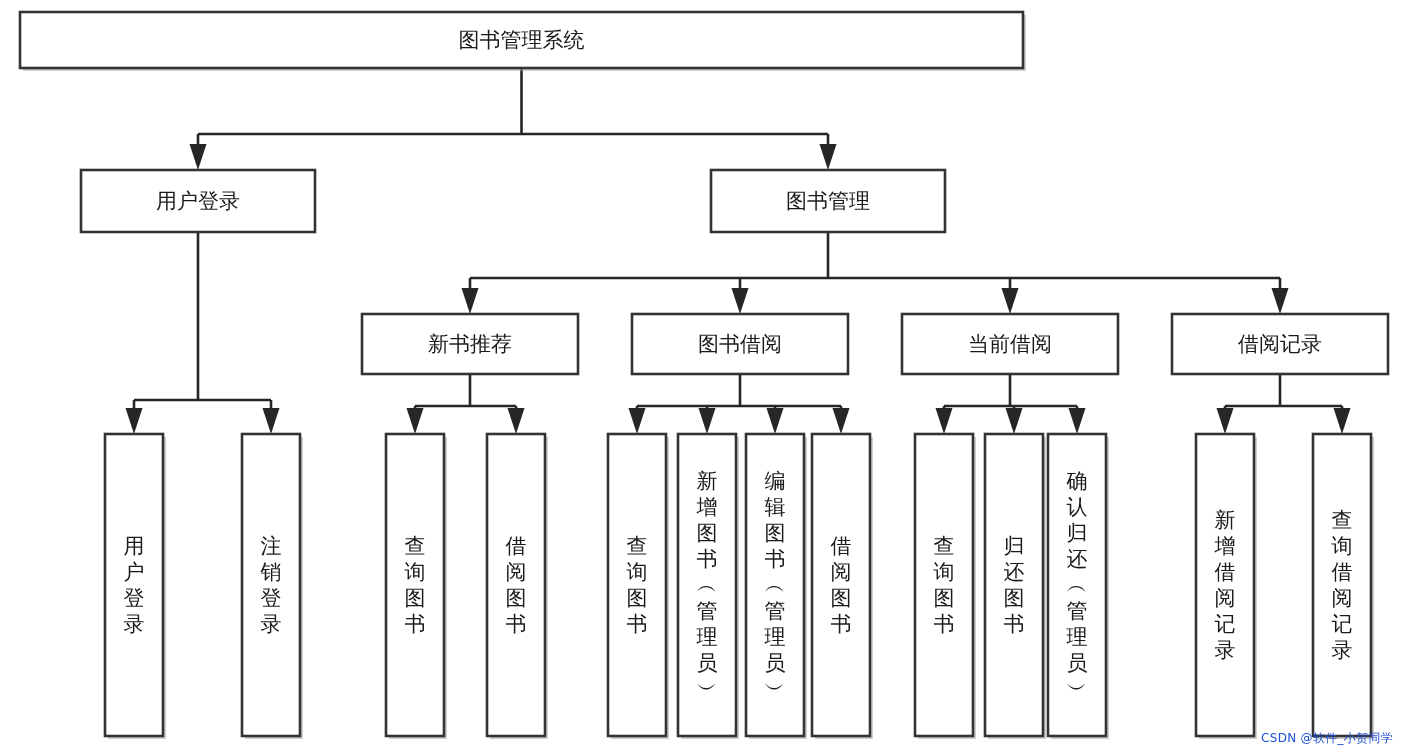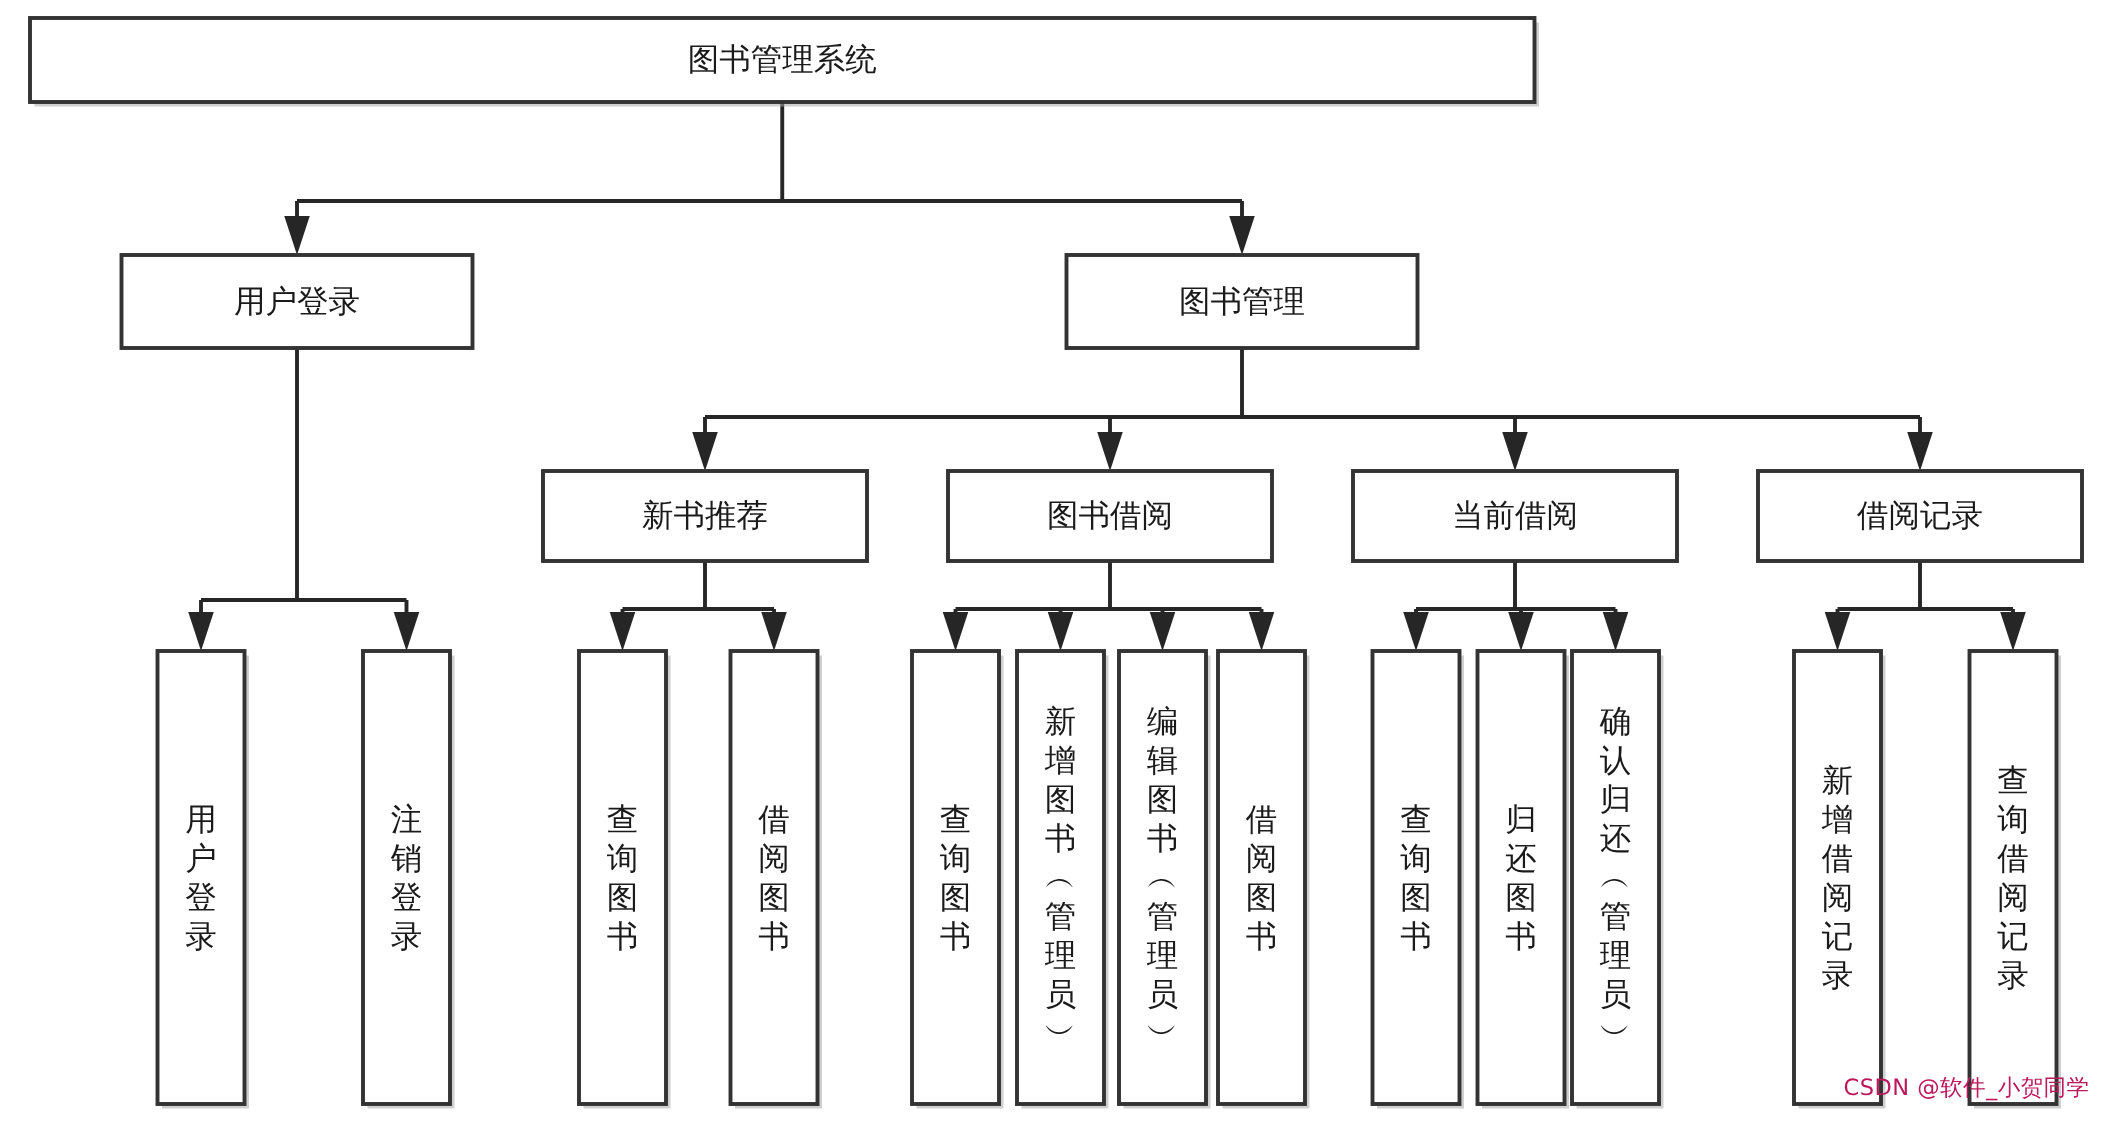--- a/index.html
+++ b/index.html
@@ -56,24 +56,24 @@
   }
   .node-label-v {
     font-family: "DejaVu Sans", "Liberation Sans", sans-serif;
     font-size: 21px;
     fill: #1a1a1a;
     text-anchor: middle;
   }
   .watermark-text {
     position: absolute;
     right: 12px;
-    bottom: 12px;
-    font-family: "DejaVu Sans", "Liberation Sans", sans-serif;
-    font-size: 15px;
-    color: #be185d;
+    bottom: 0;
+    font-family: "DejaVu Sans", "Liberation Sans", sans-serif;
+    font-size: 12px;
+    color: #1d4ed8;
     white-space: nowrap;
     letter-spacing: 0.3px;
     pointer-events: none;
   }
 </style>
 </head>
 <body>
 
 <div id="diagram-root">
   <svg class="diagram-canvas" viewBox="0 0 1405 747">

